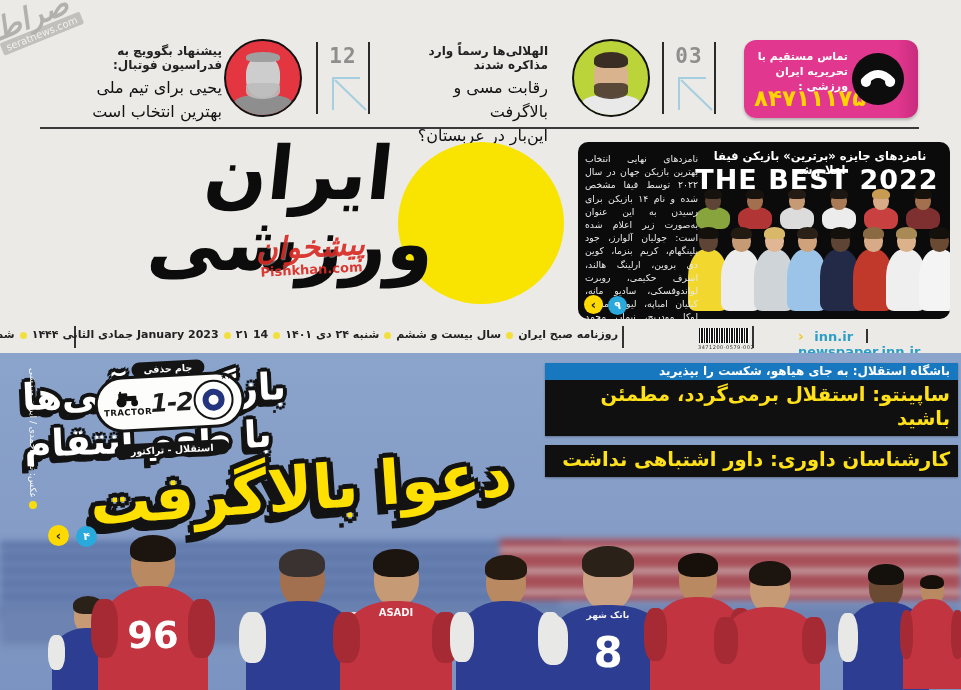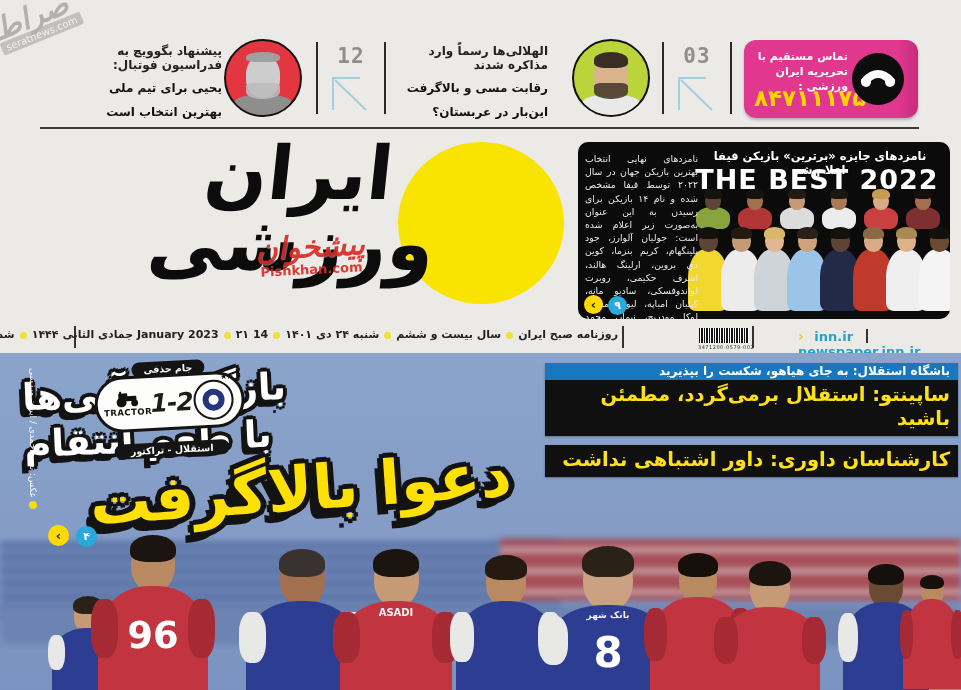--- a/index.html
+++ b/index.html
@@ -8,32 +8,32 @@
 
   
   .serat{position:absolute;left:-6px;top:2px;transform:rotate(-22deg);color:#b3b1ad;z-index:5;}
   .serat .s-name{font-size:30px;font-weight:bold;font-style:italic;line-height:26px;}
   .serat .s-site{font-size:10px;background:#c2c0bc;color:#f2f1ee;padding:1px 5px;border-radius:2px;}
 
   
   .topstrip{position:absolute;left:0;top:34px;width:961px;height:92px;}
   .t-story{position:absolute;direction:rtl;text-align:right;}
   .t-kicker{font-size:12px;font-weight:bold;color:#222;margin-bottom:4px;}
-  .t-title{font-size:12px;font-weight:bold;color:#111;line-height:24px;}
+  .t-title{font-size:16px;font-weight:normal;color:#111;line-height:24px;}
   .t-left{right:739px;top:10px;width:130px;}
   .t-right{right:413px;top:10px;width:150px;}
   .circ-photo{position:absolute;width:78px;height:78px;border-radius:50%;top:5px;overflow:hidden;border:2px solid #111;}
   .circ-red{left:224px;background:radial-gradient(circle at 50% 45%,#e33640 0 99%,#c21d27);}
   .circ-green{left:572px;background:#bad43a;}
   .face{position:absolute;left:50%;transform:translateX(-50%);}
   .face .head{width:34px;height:42px;border-radius:46% 46% 42% 42%;position:relative;margin:14px auto 0;}
   .face .hairtop{position:absolute;left:0;top:-3px;width:100%;height:16px;border-radius:50% 50% 30% 30%;}
   .face .beard{position:absolute;left:0;bottom:-2px;width:100%;height:16px;border-radius:20% 20% 46% 46%;opacity:.9;}
   .face .torso{width:58px;height:20px;border-radius:40% 40% 0 0;margin:-2px auto 0;}
-  .pagemark{position:absolute;top:6px;width:70px;height:80px;}
+  .pagemark{position:absolute;top:6px;width:54px;height:80px;}
   .pm-left{left:316px;}
   .pm-right{left:662px;}
   .pagemark .bar{position:absolute;top:2px;width:2px;height:72px;background:#2a2a2a;}
   .pagemark .bar.b1{left:0;} .pagemark .bar.b2{right:0;}
   .pagemark .num{position:absolute;left:0;right:0;top:4px;text-align:center;font-size:21px;font-weight:bold;color:#7e7e7e;letter-spacing:1px;font-family:"DejaVu Sans Mono",monospace;opacity:.85;}
   .pagemark svg{position:absolute;left:14px;top:34px;}
 
   .contact{position:absolute;left:744px;top:6px;width:174px;height:78px;background:linear-gradient(90deg,#e2378f 0 88%,#c72c7c);border-radius:12px;box-shadow:0 2px 3px rgba(0,0,0,.25);}
   .contact .txt{position:absolute;right:70px;left:10px;top:9px;direction:rtl;text-align:right;color:#fff;font-size:11px;font-weight:bold;line-height:15px;}
   .contact .phone{position:absolute;left:10px;right:66px;bottom:7px;text-align:center;font-size:23px;font-weight:bold;color:#ffd400;direction:ltr;}

